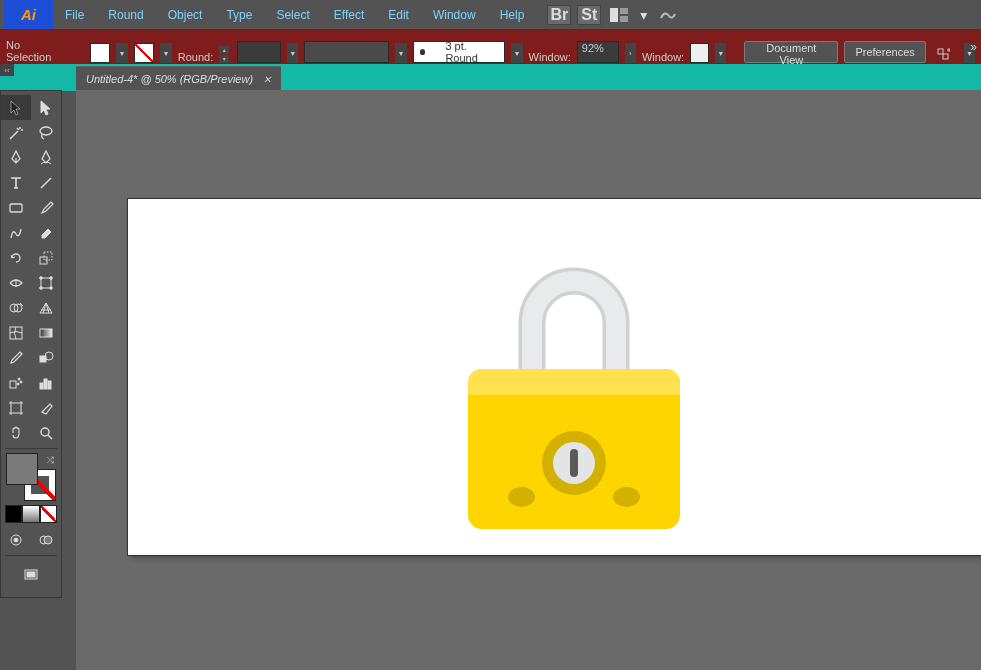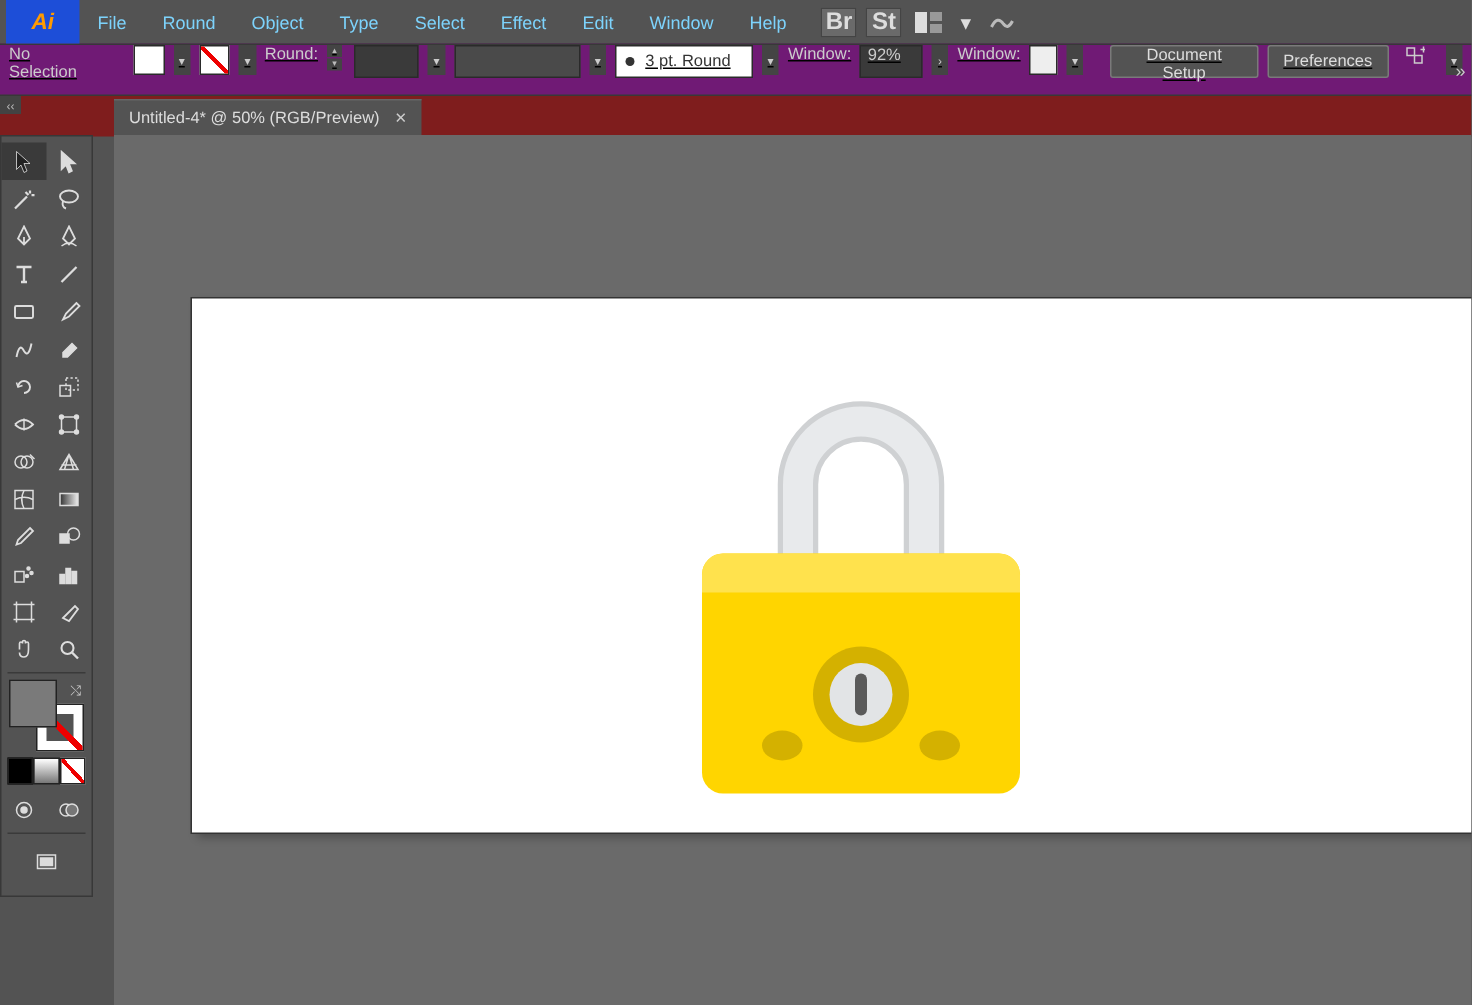--- a/index.html
+++ b/index.html
@@ -8,32 +8,32 @@
 
 .menubar { height: 29px; background: #535353; display: flex; align-items: center; padding-left: 4px; }
 .app-logo { width: 49px; height: 29px; display: flex; align-items: center; justify-content: center; background: #1d4ed8; }
 .app-logo span { color: #ff9a00; font-size: 15px; font-weight: bold; font-style: italic; }
 .menu-item { color: #7dd3fc; font-size: 12px; padding: 0 12px; height: 29px; display: flex; align-items: center; cursor: default; }
 .menu-sep { width: 8px; }
 .menu-icon-btn { width: 24px; height: 20px; background: #6a6a6a; color: #ddd; font-size: 16px; font-weight: bold; display: flex; align-items: center; justify-content: center; margin: 0 3px; border: 1px solid #444; }
 .menu-icon { color: #ddd; font-size: 14px; margin: 0 6px; display: flex; align-items: center; }
 
 
-.controlbar { height: 35px; background: #701a75; border-top: 1px solid #383838; border-bottom: 1px solid #383838; display: flex; align-items: flex-start; padding: 0 6px; gap: 6px; text-decoration: underline; }
+.controlbar { height: 35px; background: #7f1d1d; border-top: 1px solid #383838; border-bottom: 1px solid #383838; display: flex; align-items: flex-end; padding: 0 6px; gap: 6px; }
 .ctrl-label { color: #ccc; font-size: 11px; }
 .ctrl-swatch { width: 22px; height: 20px; border: 1px solid #2a2a2a; background: #fff; position: relative; }
 .ctrl-swatch.none::after { content: ''; position: absolute; left: 0; top: 0; right: 0; bottom: 0; background: linear-gradient(to top right, transparent 45%, #e00 45%, #e00 55%, transparent 55%); }
 .ctrl-dd { width: 12px; height: 20px; background: #444; color: #ccc; font-size: 8px; display: flex; align-items: center; justify-content: center; }
 .ctrl-input { height: 22px; background: #3a3a3a; border: 1px solid #2a2a2a; color: #ccc; font-size: 11px; padding: 0 4px; }
 .ctrl-btn { height: 22px; background: #535353; border: 1px solid #7a7a7a; color: #ddd; font-size: 11px; padding: 0 10px; cursor: default; border-radius: 2px; }
 .stepper { display: flex; flex-direction: column; gap: 1px; margin-right: 2px; }
 .stepper span { width: 10px; height: 8px; background: #444; color: #bbb; font-size: 6px; line-height: 8px; text-align: center; }
 
 
-.tabbar { height: 27px; background: #7f1d1d; display: flex; align-items: flex-end; padding-left: 76px; }
+.tabbar { height: 27px; background: #14b8a6; display: flex; align-items: flex-end; padding-left: 76px; font-style: italic; }
 .tab { height: 25px; background: #535353; color: #ddd; font-size: 11px; padding: 0 10px; display: flex; align-items: center; gap: 10px; border-top: 1px solid #666; }
 .tab .close { color: #ccc; font-size: 10px; cursor: default; }
 
 
 .collapse-strip { position: absolute; left: 0; top: 64px; width: 14px; height: 12px; background: #434343; color: #bbb; font-size: 8px; display: flex; align-items: center; justify-content: center; z-index: 5; }
 
 
 .toolbox { position: absolute; left: 0; top: 90px; width: 62px; background: #535353; padding: 4px 0; border: 1px solid #383838; z-index: 5; }
 .tool-row { display: flex; }
 .tool { width: 31px; height: 25px; display: flex; align-items: center; justify-content: center; color: #ddd; font-size: 14px; cursor: default; position: relative; }
@@ -120,33 +120,33 @@
   <div class="ctrl-dd">▾</div>
   <span class="ctrl-label">Round:</span>
   <div class="stepper">
       <span>▴</span>
       <span>▾</span>
     </div>
   <div class="ctrl-input" style="width:46px"></div>
   <div class="ctrl-dd">▾</div>
   <div class="ctrl-input" style="width:90px;background:#4a4a4a"></div>
   <div class="ctrl-dd">▾</div>
-  <div class="ctrl-input" style="width:98px;background:#fff;color:#333;display:flex;align-items:center;gap:7px;padding-left:6px">
+  <div class="ctrl-input" style="width:98px;background:#fff;color:#333;display:flex;align-items:center;gap:20px;padding-left:6px">
     <span style="width:6px;height:6px;background:#333;border-radius:50%"></span>
     <span>3 pt. Round</span>
   </div>
   <div class="ctrl-dd">▾</div>
   <span class="ctrl-label">Window:</span>
   <div class="ctrl-input" style="width:44px">92%</div>
   <div class="ctrl-dd">›</div>
   <span class="ctrl-label">Window:</span>
   <div class="ctrl-swatch" style="width:20px;background:#eee"></div>
   <div class="ctrl-dd">▾</div>
   <div style="flex:0 0 6px"></div>
-  <button class="ctrl-btn">Document Setup</button>
+  <button class="ctrl-btn">Document View</button>
   <button class="ctrl-btn">Preferences</button>
   <div class="menu-icon" style="margin-left:4px">
     <svg width="16" height="16" viewBox="0 0 16 16">
         <rect x="2" y="2" width="5" height="5" fill="none" stroke="#ccc"></rect>
         <rect x="7" y="7" width="5" height="5" fill="none" stroke="#ccc"></rect>
         <path d="M11 3 L14 3 M13 1 L13 5" stroke="#ccc"></path>
       </svg>
   </div>
   <div class="ctrl-dd">▾</div>
 </div>

